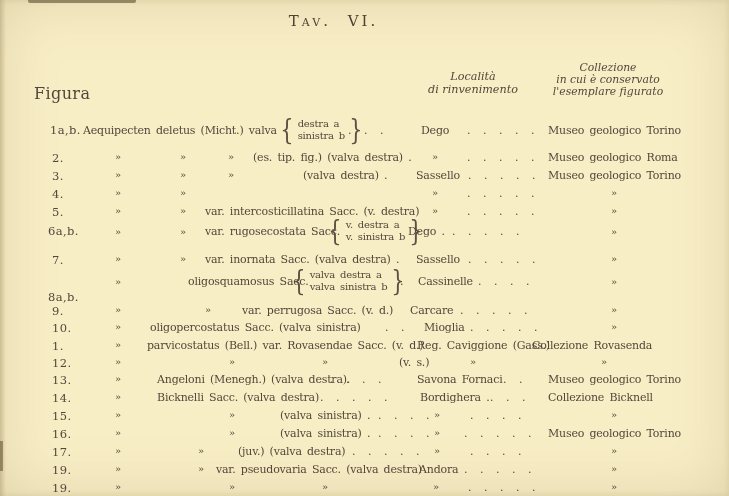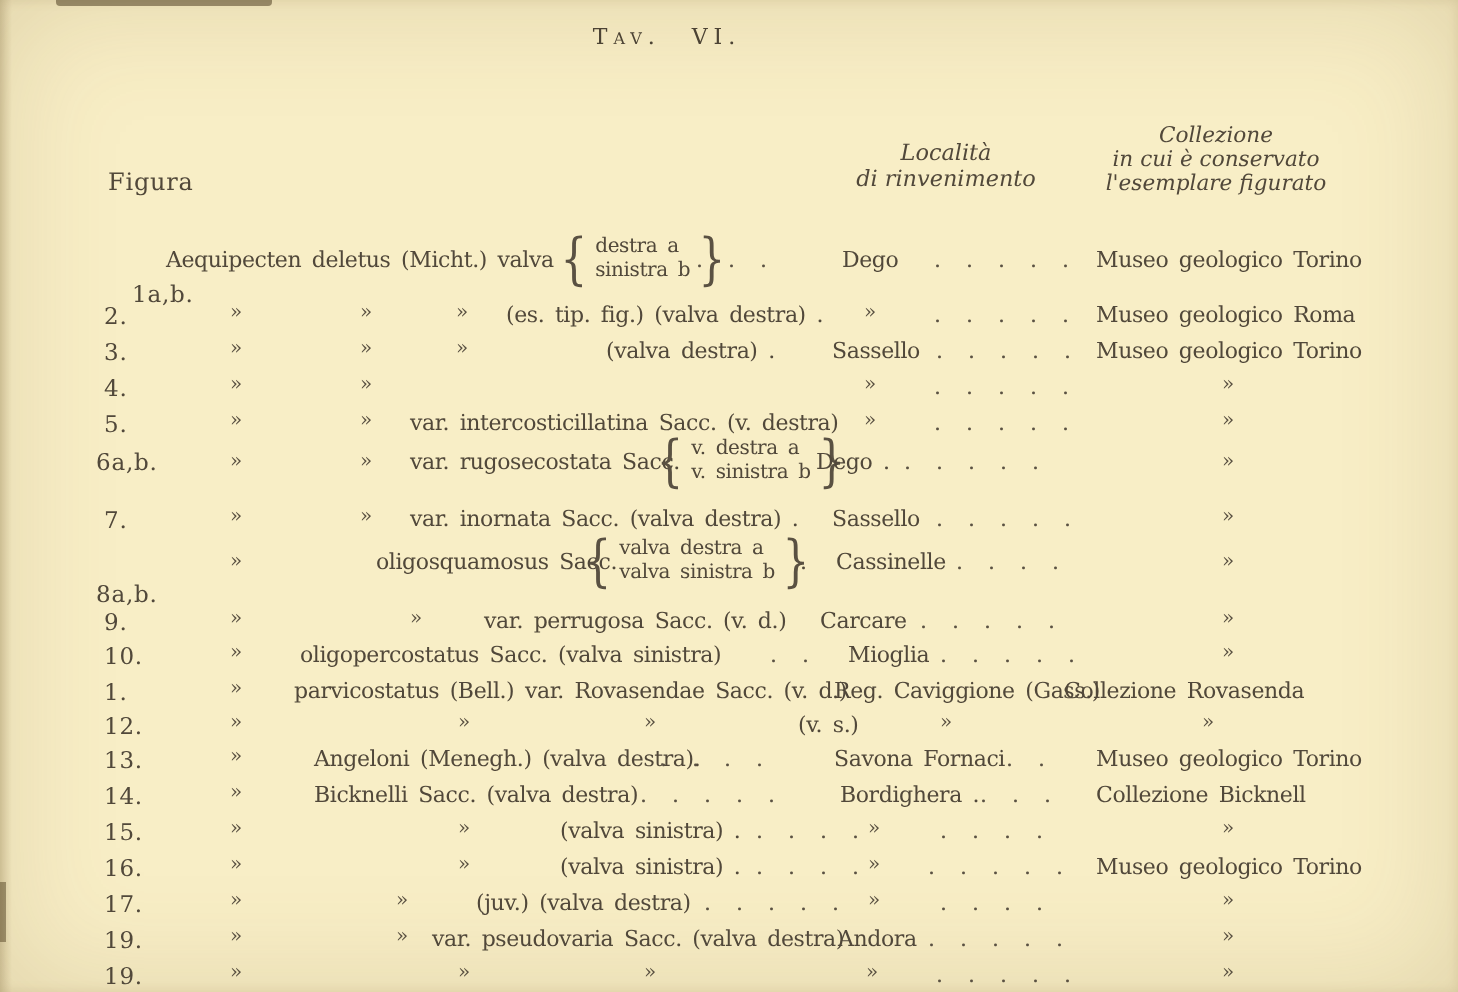--- a/index.html
+++ b/index.html
@@ -5,24 +5,24 @@
   html,body { margin:0; padding:0; background:#e8e0c8; }
   .page {
     position:relative; width:729px; height:496px; overflow:hidden;
     background:#f8eec6;
     font-family:"DejaVu Serif", serif;
     color:#51483a;
     box-shadow: inset 0 0 60px rgba(120,95,45,.18), inset 0 0 6px rgba(120,95,45,.15);
   }
   .title {
     position:absolute; top:12px; left:0; width:667px; text-align:center;
-    font-variant:small-caps; font-size:11px; letter-spacing:3px; word-spacing:9px;
+    font-variant:small-caps; font-size:15px; letter-spacing:3px; word-spacing:9px;
     color:#4c4334;
   }
-  .head-figura { position:absolute; top:84px; left:54px; font-size:12px; letter-spacing:.4px; }
+  .head-figura { position:absolute; top:84px; left:34px; font-size:16px; letter-spacing:.4px; }
   .head-localita {
     position:absolute; top:71px; left:393px; width:160px; text-align:center;
     font-style:italic; font-size:11.2px; line-height:12.5px; white-space:pre-line;
   }
   .head-collezione {
     position:absolute; top:62px; left:528px; width:160px; text-align:center;
     font-style:italic; font-size:10.8px; line-height:12px; white-space:pre-line;
   }
   .rows { position:absolute; top:0; left:0; width:729px; height:496px; }
   .row { position:absolute; left:0; width:729px; height:16px; font-size:11px; letter-spacing:-0.2px; word-spacing:2px; }
@@ -51,21 +51,21 @@
 
   <div class="head-figura">Figura</div>
   <div class="head-localita">Località
 di rinvenimento</div>
   <div class="head-collezione">Collezione
 in cui è conservato
 l'esemplare figurato</div>
 
   <div class="rows">
       <div class="row row2" style="top: 114px;">
-        <span class="seg num" style="left: 66px; margin-top: 17px;">1a,b.</span>
+        <span class="seg num" style="left: 50px;">1a,b.</span>
         <span class="seg txt" style="left: 83px;">Aequipecten deletus (Micht.) valva</span>
         <span class="seg brace-group" style="left: 278px;">
           <span class="brace">{</span>
           <span class="brace-lines">
             <span>destra a</span>
             <span>sinistra b</span>
           </span>
           <span class="brace">}</span>
         </span>
         <span class="seg dots" style="left: 348px;">. . .</span>

